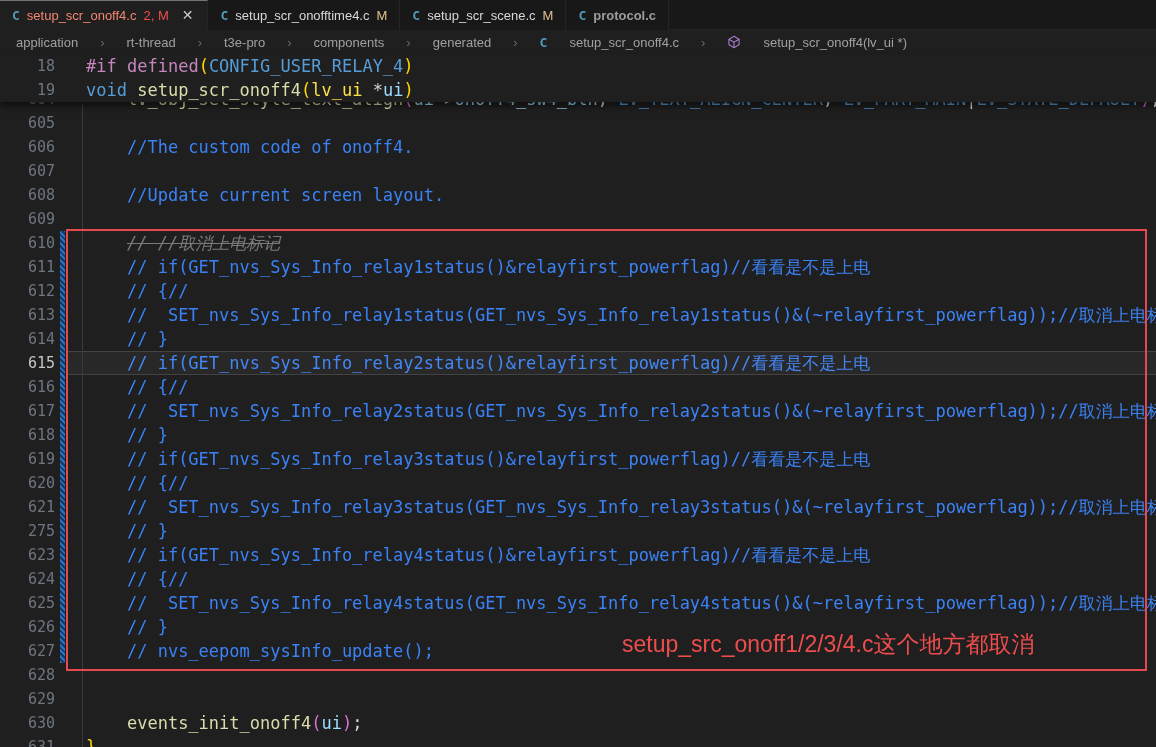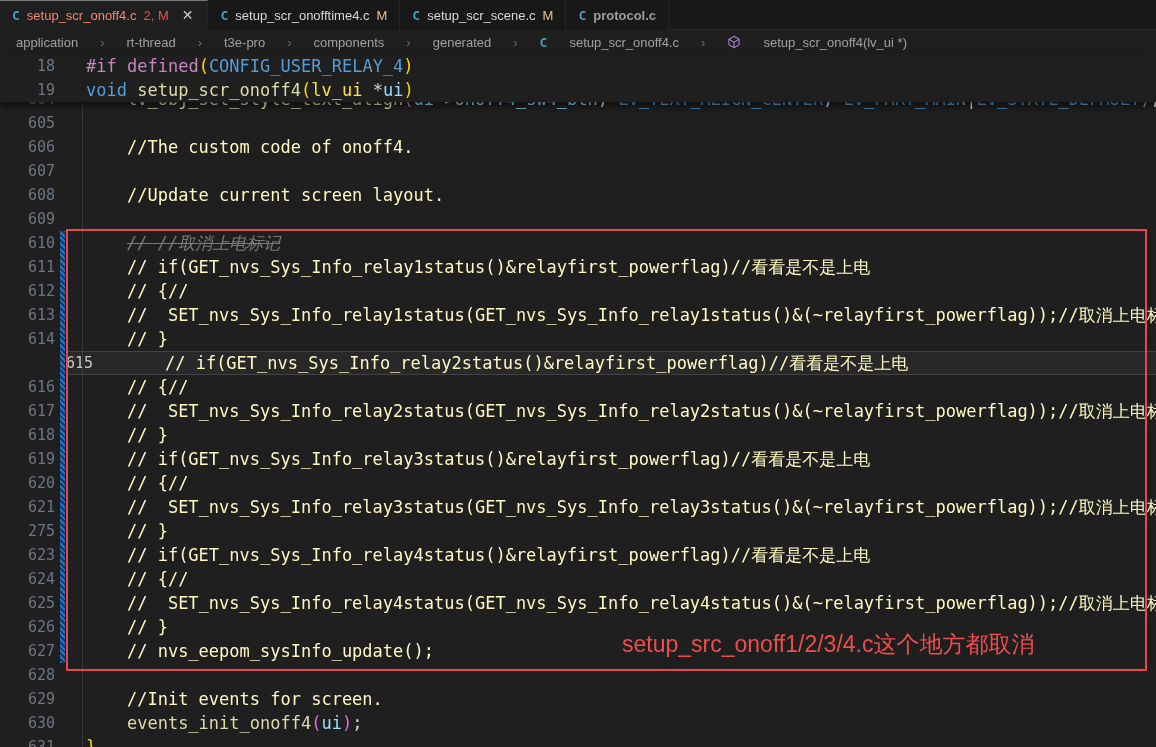--- a/index.html
+++ b/index.html
@@ -37,23 +37,23 @@
             background:#1f1f1f; }
   .row { position:relative; height:24px; display:flex;
          font:17px/24px "DejaVu Sans Mono", monospace; white-space:pre; }
   .ln  { width:55px; text-align:right; color:#6e7681; flex:0 0 55px;
          font-size:15px; line-height:24px; }
   .ct  { margin-left:31px; }
   .row.cur::after { content:""; position:absolute; left:66px; right:0; top:0; bottom:0;
                     background:rgba(255,255,255,.045);
                     border-top:1px solid rgba(255,255,255,.13);
                     border-bottom:1px solid rgba(255,255,255,.13); pointer-events:none; }
-  .row.cur .ln { color:#c6c6c6;margin-left:38px; }
+  .row.cur .ln { color:#c6c6c6; }
 
-  .tc  { color:#fef9c3;text-align:right; }                               
+  .tc  { color:#3b82f6;text-align:right; }                               
   .tcs { color:#7a7a7a; text-decoration:line-through;font-style:italic; } 
   .tk  { color:#c586c0; }                               
   .tb  { color:#569cd6; }                               
   .tt  { color:#fde047;margin-top:46px; }                               
   .tv  { color:#9cdcfe; }                               
   .tf  { color:#dcdcaa; }                               
   .tw  { color:#d4d4d4; }                               
   .tg  { color:#ffd700; }                               
   .tm  { color:#da70d6; }                               
 
@@ -141,21 +141,21 @@
       <div class="row"><span class="ln">619</span><span class="ct"><span class="tw">    </span><span class="tc">// if(GET_nvs_Sys_Info_relay3status()&amp;relayfirst_powerflag)//看看是不是上电</span></span></div>
       <div class="row"><span class="ln">620</span><span class="ct"><span class="tw">    </span><span class="tc">// {//</span></span></div>
       <div class="row"><span class="ln">621</span><span class="ct"><span class="tw">    </span><span class="tc">//  SET_nvs_Sys_Info_relay3status(GET_nvs_Sys_Info_relay3status()&amp;(~relayfirst_powerflag));//取消上电标记</span></span></div>
       <div class="row"><span class="ln">275</span><span class="ct"><span class="tw">    </span><span class="tc">// }</span></span></div>
       <div class="row"><span class="ln">623</span><span class="ct"><span class="tw">    </span><span class="tc">// if(GET_nvs_Sys_Info_relay4status()&amp;relayfirst_powerflag)//看看是不是上电</span></span></div>
       <div class="row"><span class="ln">624</span><span class="ct"><span class="tw">    </span><span class="tc">// {//</span></span></div>
       <div class="row"><span class="ln">625</span><span class="ct"><span class="tw">    </span><span class="tc">//  SET_nvs_Sys_Info_relay4status(GET_nvs_Sys_Info_relay4status()&amp;(~relayfirst_powerflag));//取消上电标记</span></span></div>
       <div class="row"><span class="ln">626</span><span class="ct"><span class="tw">    </span><span class="tc">// }</span></span></div>
       <div class="row"><span class="ln">627</span><span class="ct"><span class="tw">    </span><span class="tc">// nvs_eepom_sysInfo_update();</span></span></div>
       <div class="row"><span class="ln">628</span><span class="ct"></span></div>
-      <div class="row"><span class="ln">629</span><span class="ct"><span class="tw">    </span><span class="tc">//Init events for screen.</span></span></div>
+      <div class="row"><span class="ln">629</span><span class="ct"><span class="tw">    </span></span></div>
       <div class="row"><span class="ln">630</span><span class="ct"><span class="tw">    </span><span class="tf">events_init_onoff4</span><span class="tm">(</span><span class="tv">ui</span><span class="tm">)</span><span class="tw">;</span></span></div>
       <div class="row"><span class="ln">631</span><span class="ct"><span class="tg">}</span></span></div>
     </div>
   <div class="modified-bar"></div>
   <div id="sticky">
       <div class="row"><span class="ln">18</span><span class="ct"><span class="tk">#if</span><span class="tw"> </span><span class="tk">defined</span><span class="tg">(</span><span class="tb">CONFIG_USER_RELAY_4</span><span class="tg">)</span></span></div>
       <div class="row"><span class="ln">19</span><span class="ct"><span class="tb">void</span><span class="tw"> </span><span class="tf">setup_scr_onoff4</span><span class="tg">(</span><span class="tt">lv_ui</span><span class="tw"> *</span><span class="tv">ui</span><span class="tg">)</span></span></div>
     </div>
   <div class="anno-rect"></div>
   <div class="anno-text">setup_src_onoff1/2/3/4.c这个地方都取消</div>

